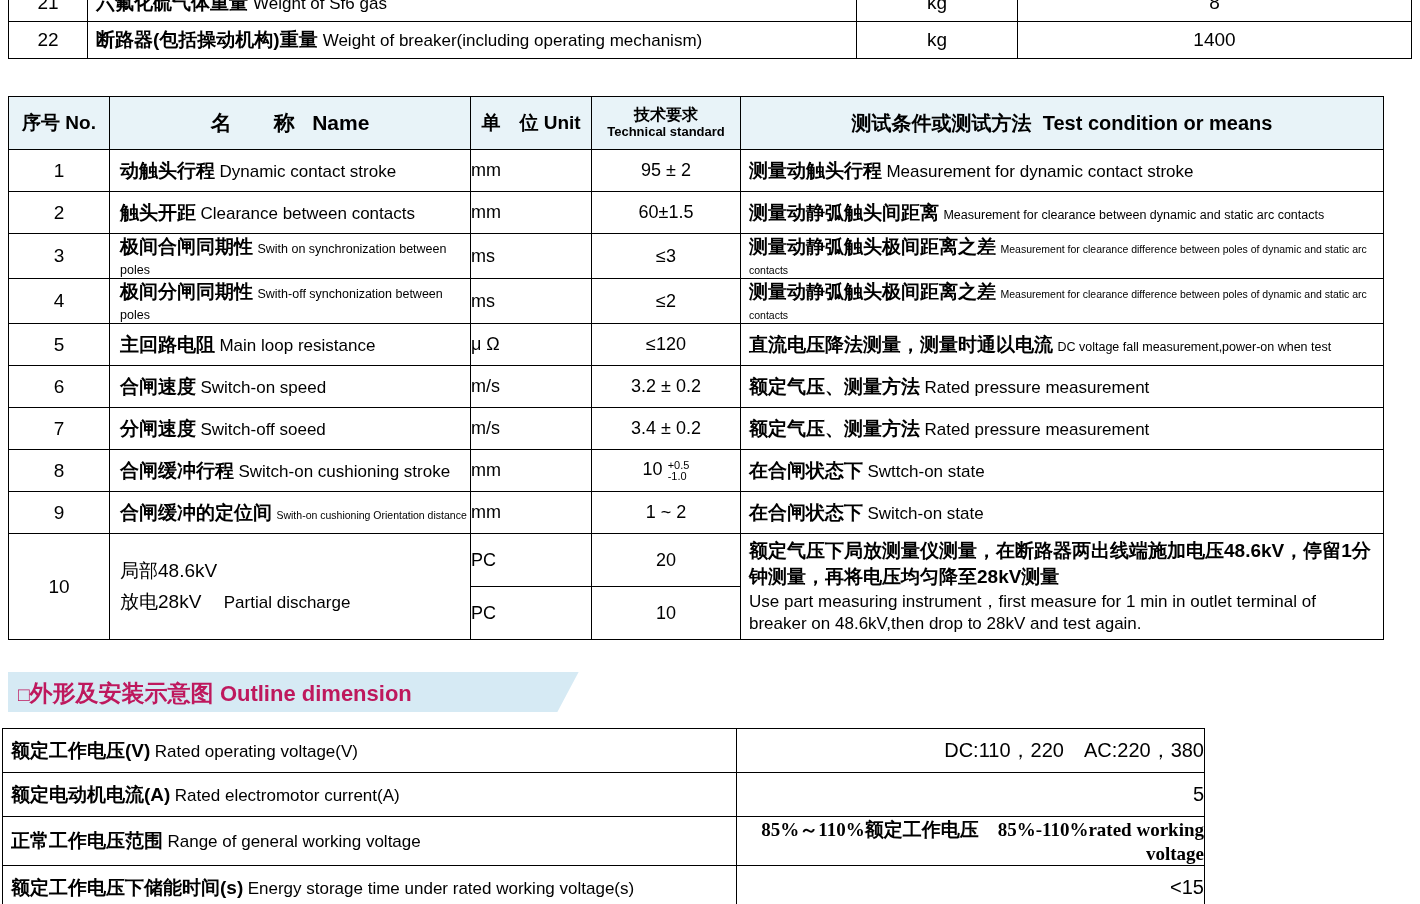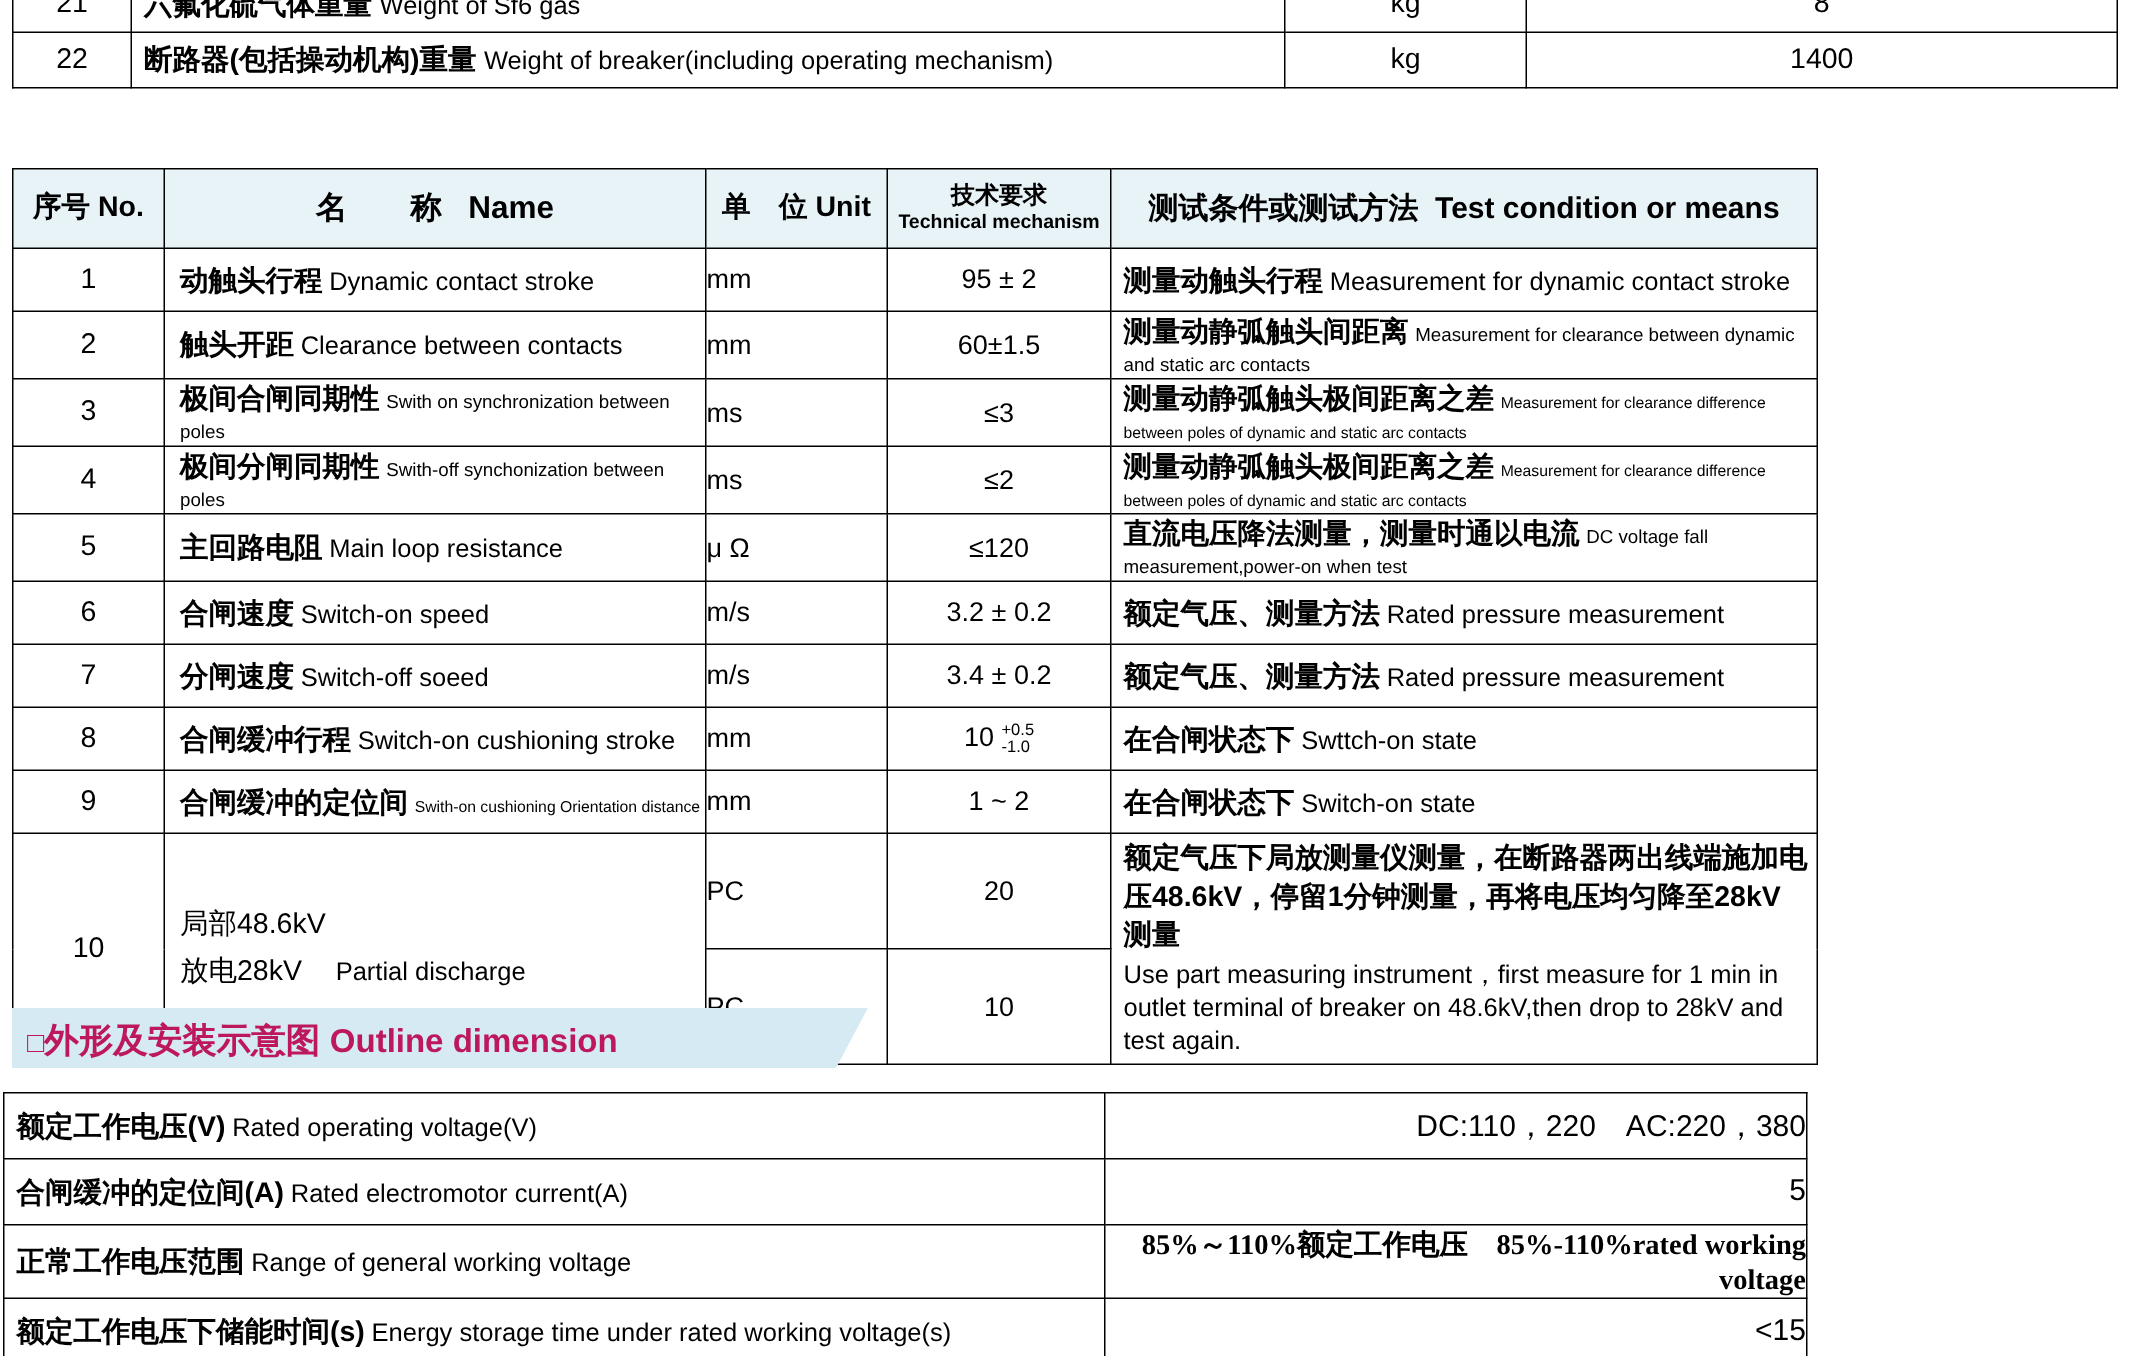--- a/index.html
+++ b/index.html
@@ -19,21 +19,21 @@
   .t-top{position:absolute;left:8px;top:-16px;width:1404px;}
   .t-top td{height:36px;}
   .t-top .c-no{width:78px;text-align:center;font-size:19px;}
   .t-top .c-name{width:760px;padding-left:8px;font-size:18px;}
   .t-top .c-unit{width:160px;text-align:center;font-size:19px;}
   .t-top .c-val{text-align:center;font-size:19px;}
   .cn{font-weight:bold;}
   .t-top .c-name .cn{font-size:19px;}
 
   
-  .t-main{position:absolute;left:8px;top:112px;width:1204px;}
+  .t-main{position:absolute;left:8px;top:96px;width:1376px;}
   .t-main thead td{
     background:#e8f3f8;
     text-align:center;
     font-weight:bold;
     height:52px;
     line-height:1.15;
   }
   .t-main .h-no{width:100px;font-size:19px;}
   .t-main .h-name{width:360px;font-size:21px;}
   .t-main .h-unit{width:120px;font-size:19px;}
@@ -117,21 +117,21 @@
         <td class="h-name">
           <span>名　　称</span>
           &nbsp;&nbsp;<span>Name</span>
         </td>
         <td class="h-unit">
           <span>单　位</span>
           <span>Unit</span>
         </td>
         <td class="h-std">
           <div>技术要求</div>
-          <div style="font-size:13px;font-weight:bold;">Technical mechanism</div>
+          <div style="font-size:13px;font-weight:bold;">Technical standard</div>
         </td>
         <td class="h-cond">
           <span>测试条件或测试方法</span>
           &nbsp;<span>Test condition or means</span>
         </td>
       </tr>
     </thead>
     <tbody>
 
       <tr>
@@ -296,21 +296,21 @@
     <tbody>
       <tr>
         <td class="b-name">
           <span class="cnb">额定工作电压(V)</span>
           <span class="en">Rated operating voltage(V)</span>
         </td>
         <td class="b-val">DC:110，220　AC:220，380</td>
       </tr>
       <tr>
         <td class="b-name">
-          <span class="cnb">合闸缓冲的定位间(A)</span>
+          <span class="cnb">额定电动机电流(A)</span>
           <span class="en">Rated electromotor current(A)</span>
         </td>
         <td class="b-val">5</td>
       </tr>
       <tr>
         <td class="b-name">
           <span class="cnb">正常工作电压范围</span>
           <span class="en">Range of general working voltage</span>
         </td>
         <td class="b-val" style="font-weight:bold;font-size:19px;font-family:Liberation Serif, serif;">85%～110%额定工作电压　85%-110%rated working voltage</td>

